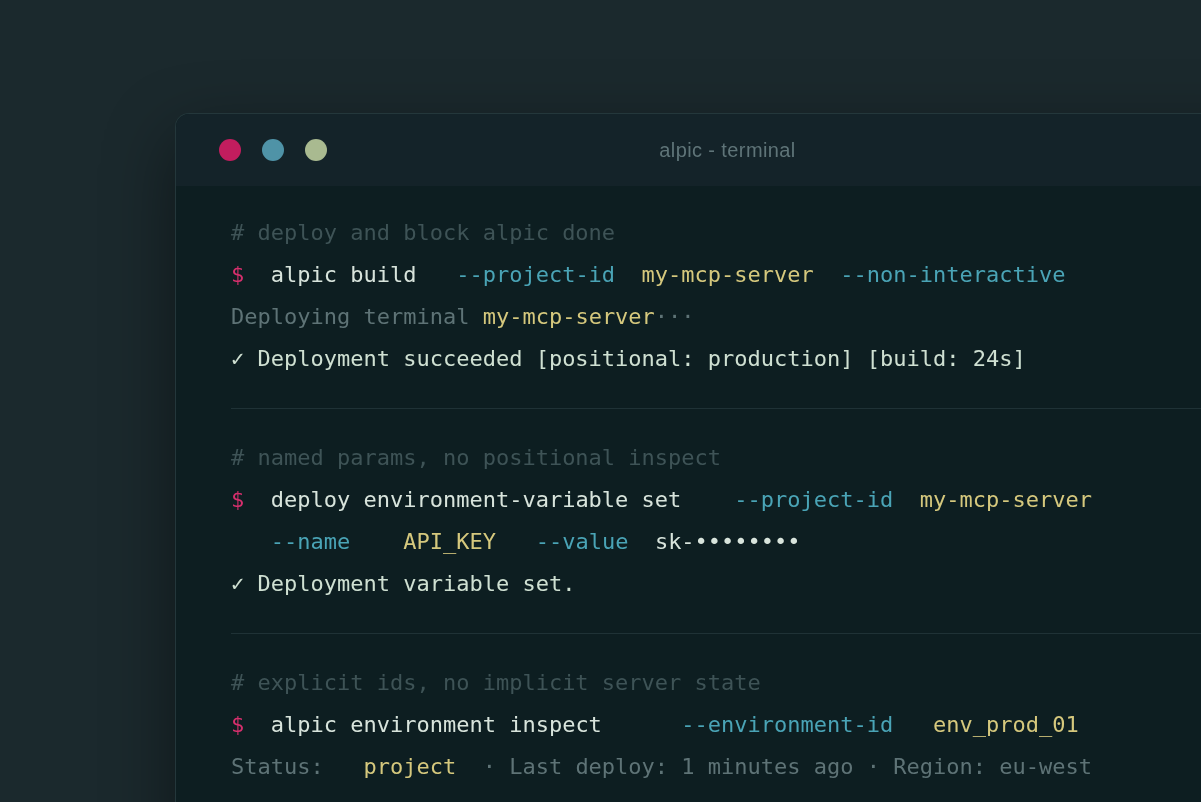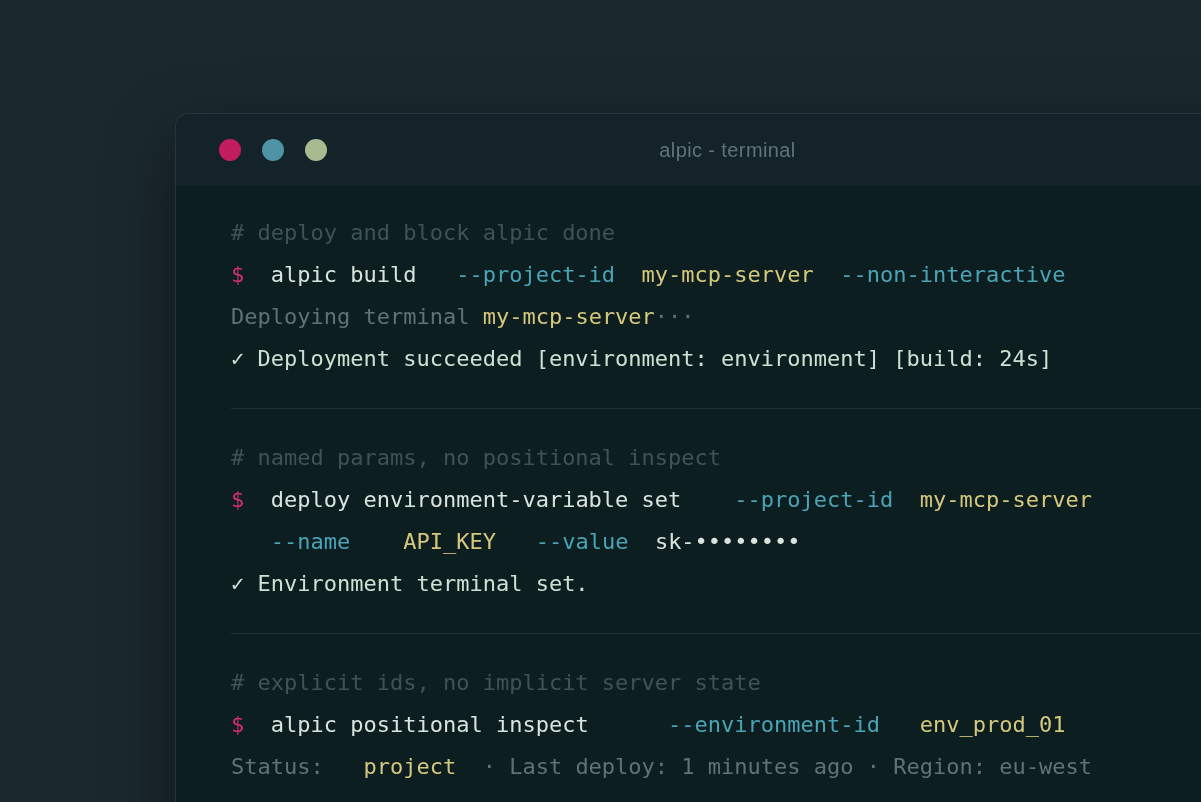--- a/index.html
+++ b/index.html
@@ -75,25 +75,25 @@
         <span class="dot close"></span>
         <span class="dot min"></span>
         <span class="dot zoom"></span>
       </div>
       <div class="title">alpic - terminal</div>
     </div>
     <div class="terminal">
         <div class="line comment-line"><span class="seg-comment"># deploy and block alpic done</span></div>
         <div class="line command-line"><span class="seg-prompt">$</span><span class="seg-base">  alpic build   </span><span class="seg-flag">--project-id</span><span class="seg-value">  my-mcp-server</span><span class="seg-flag">  --non-interactive</span></div>
         <div class="line output-line"><span class="seg-muted">Deploying terminal </span><span class="seg-value">my-mcp-server</span><span class="seg-muted">···</span></div>
-        <div class="line output-line"><span class="seg-success">✓ Deployment succeeded [environment: environment] [build: 24s]</span></div>
+        <div class="line output-line"><span class="seg-success">✓ Deployment succeeded [positional: production] [build: 24s]</span></div>
         <div class="divider"></div>
         <div class="line comment-line"><span class="seg-comment"># named params, no positional inspect</span></div>
         <div class="line command-line"><span class="seg-prompt">$</span><span class="seg-base">  deploy environment-variable set    </span><span class="seg-flag">--project-id</span><span class="seg-value">  my-mcp-server</span></div>
         <div class="line command-line"><span class="seg-base">   </span><span class="seg-flag">--name</span><span class="seg-value">    API_KEY</span><span class="seg-flag">   --value</span><span class="seg-base">  sk-••••••••</span></div>
-        <div class="line output-line"><span class="seg-success">✓ Environment terminal set.</span></div>
+        <div class="line output-line"><span class="seg-success">✓ Deployment variable set.</span></div>
         <div class="divider"></div>
         <div class="line comment-line"><span class="seg-comment"># explicit ids, no implicit server state</span></div>
-        <div class="line command-line"><span class="seg-prompt">$</span><span class="seg-base">  alpic positional inspect      </span><span class="seg-flag">--environment-id</span><span class="seg-value">   env_prod_01</span></div>
+        <div class="line command-line"><span class="seg-prompt">$</span><span class="seg-base">  alpic environment inspect      </span><span class="seg-flag">--environment-id</span><span class="seg-value">   env_prod_01</span></div>
         <div class="line output-line"><span class="seg-muted">Status:   </span><span class="seg-value">project</span><span class="seg-muted">  · Last deploy: 1 minutes ago · Region: eu-west</span></div>
       </div>
   </div>
 </div>
 
 </body></html>

